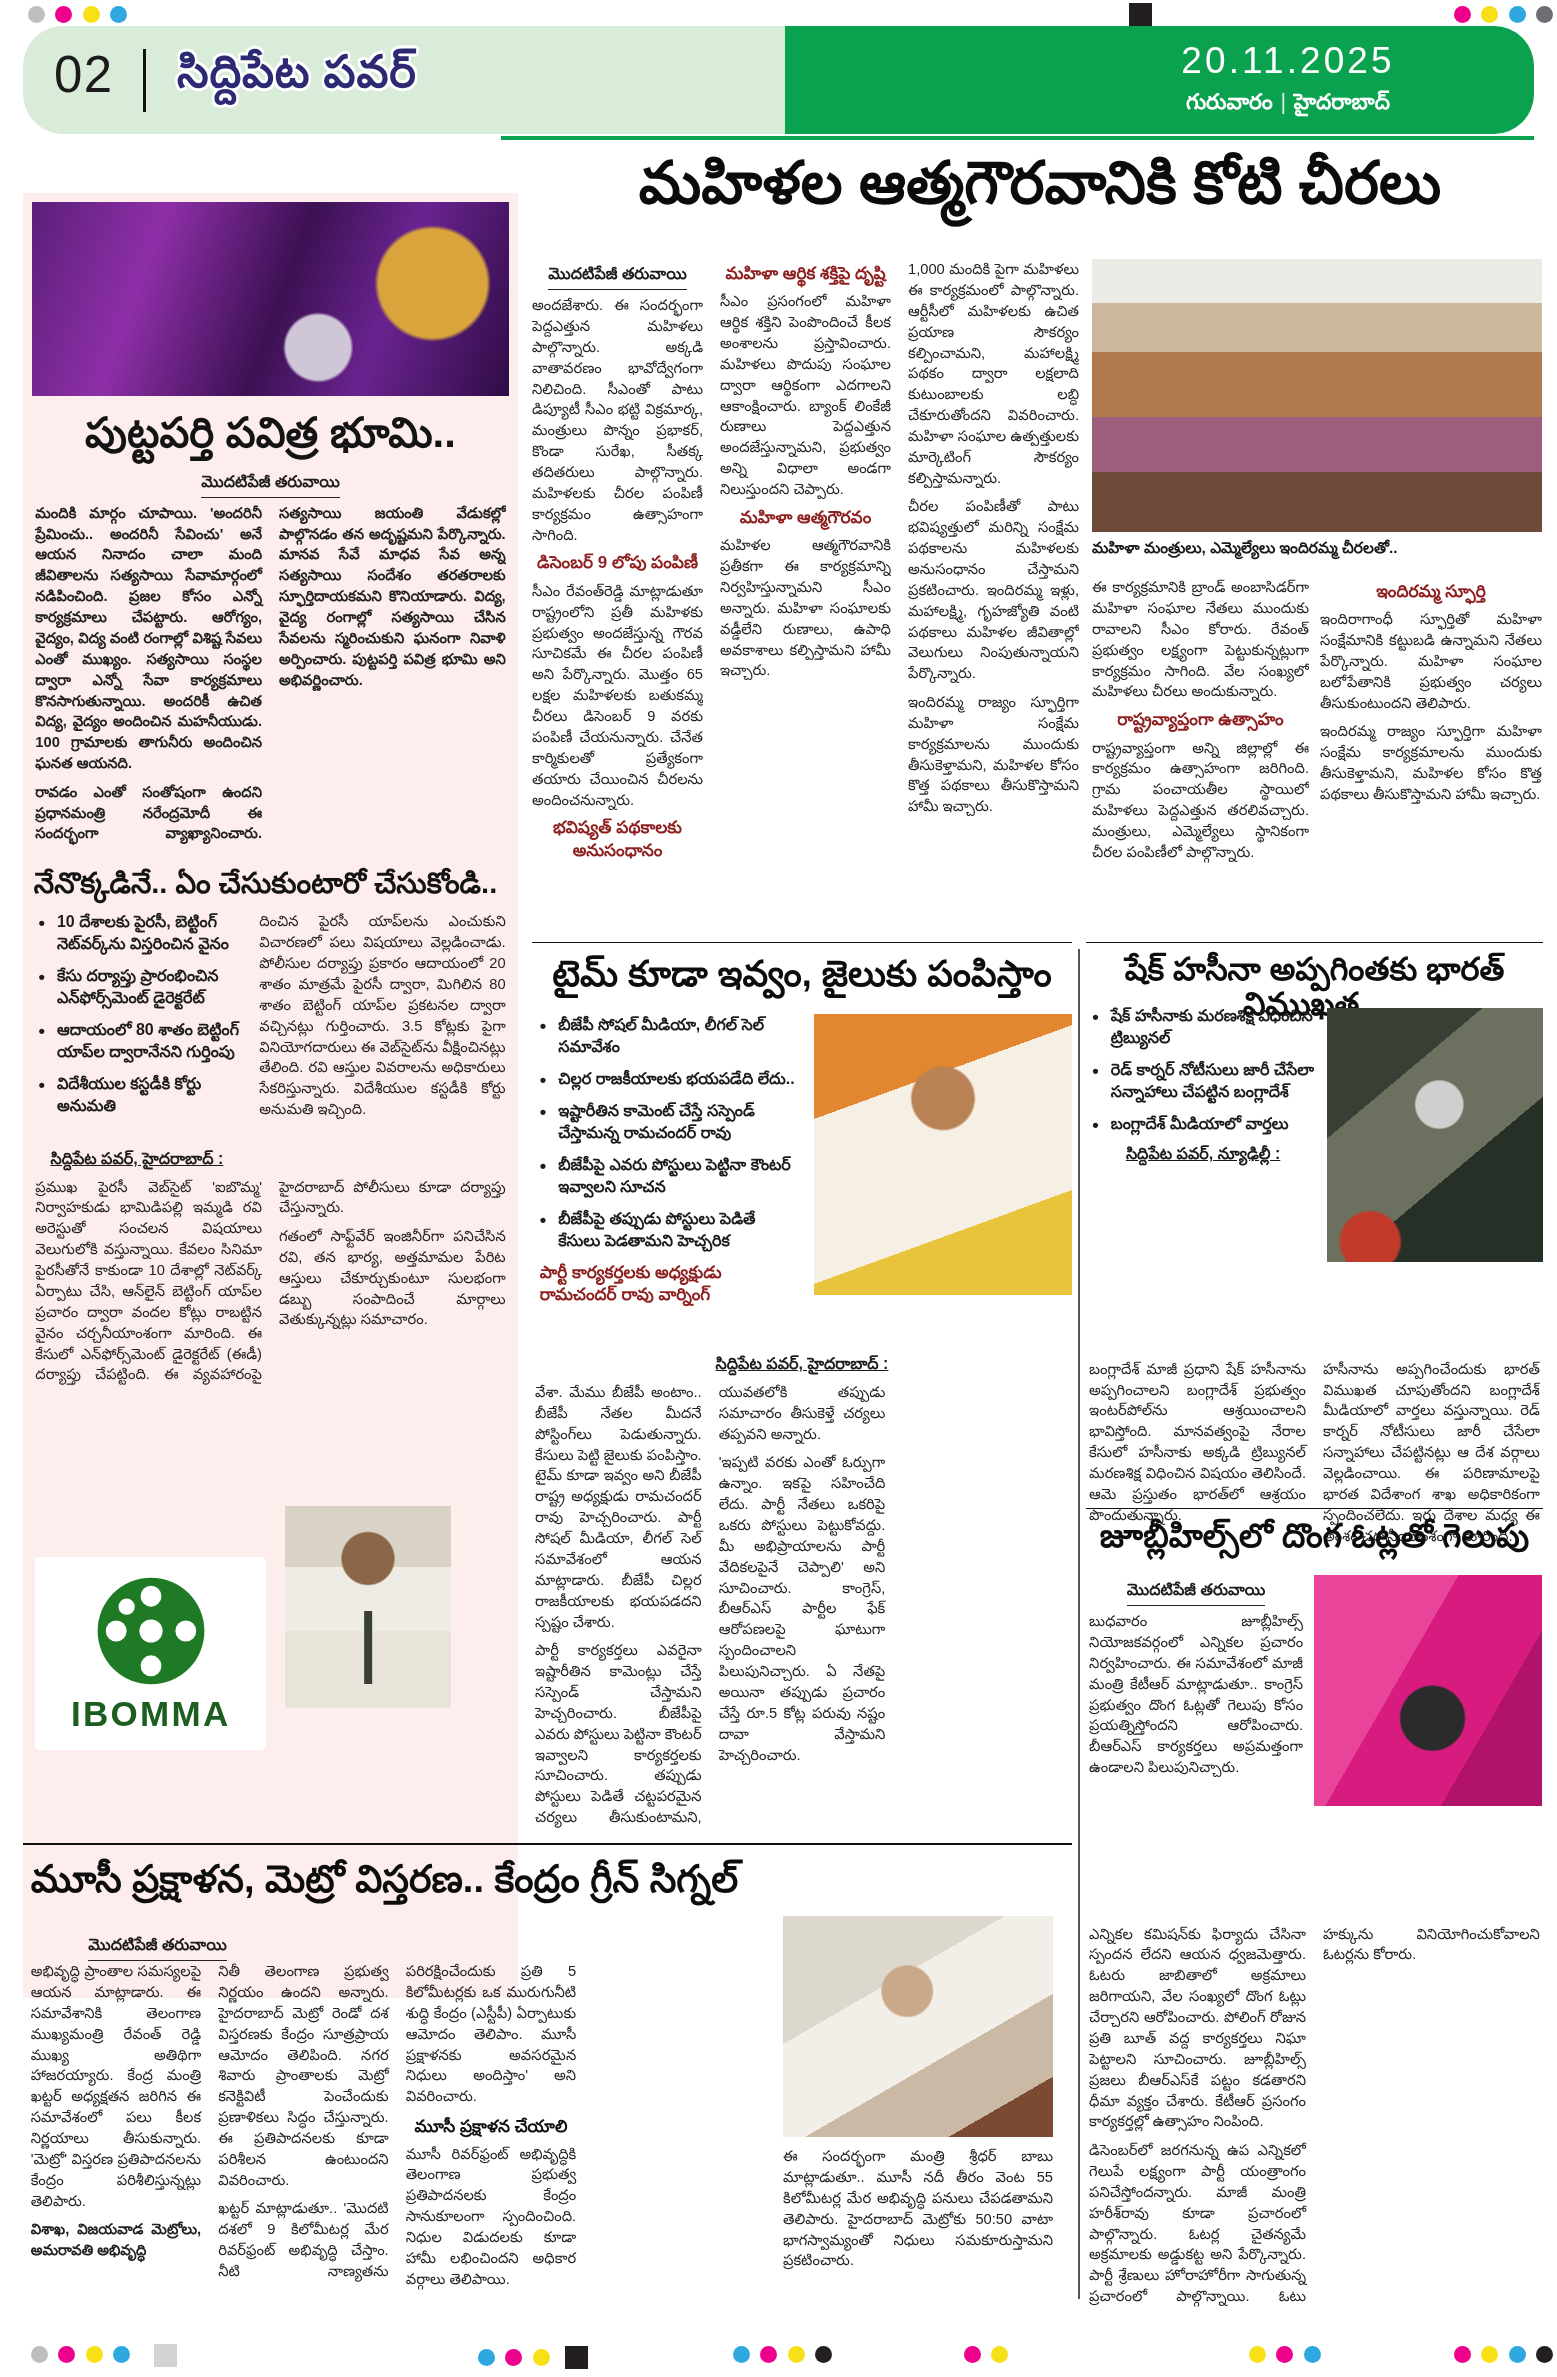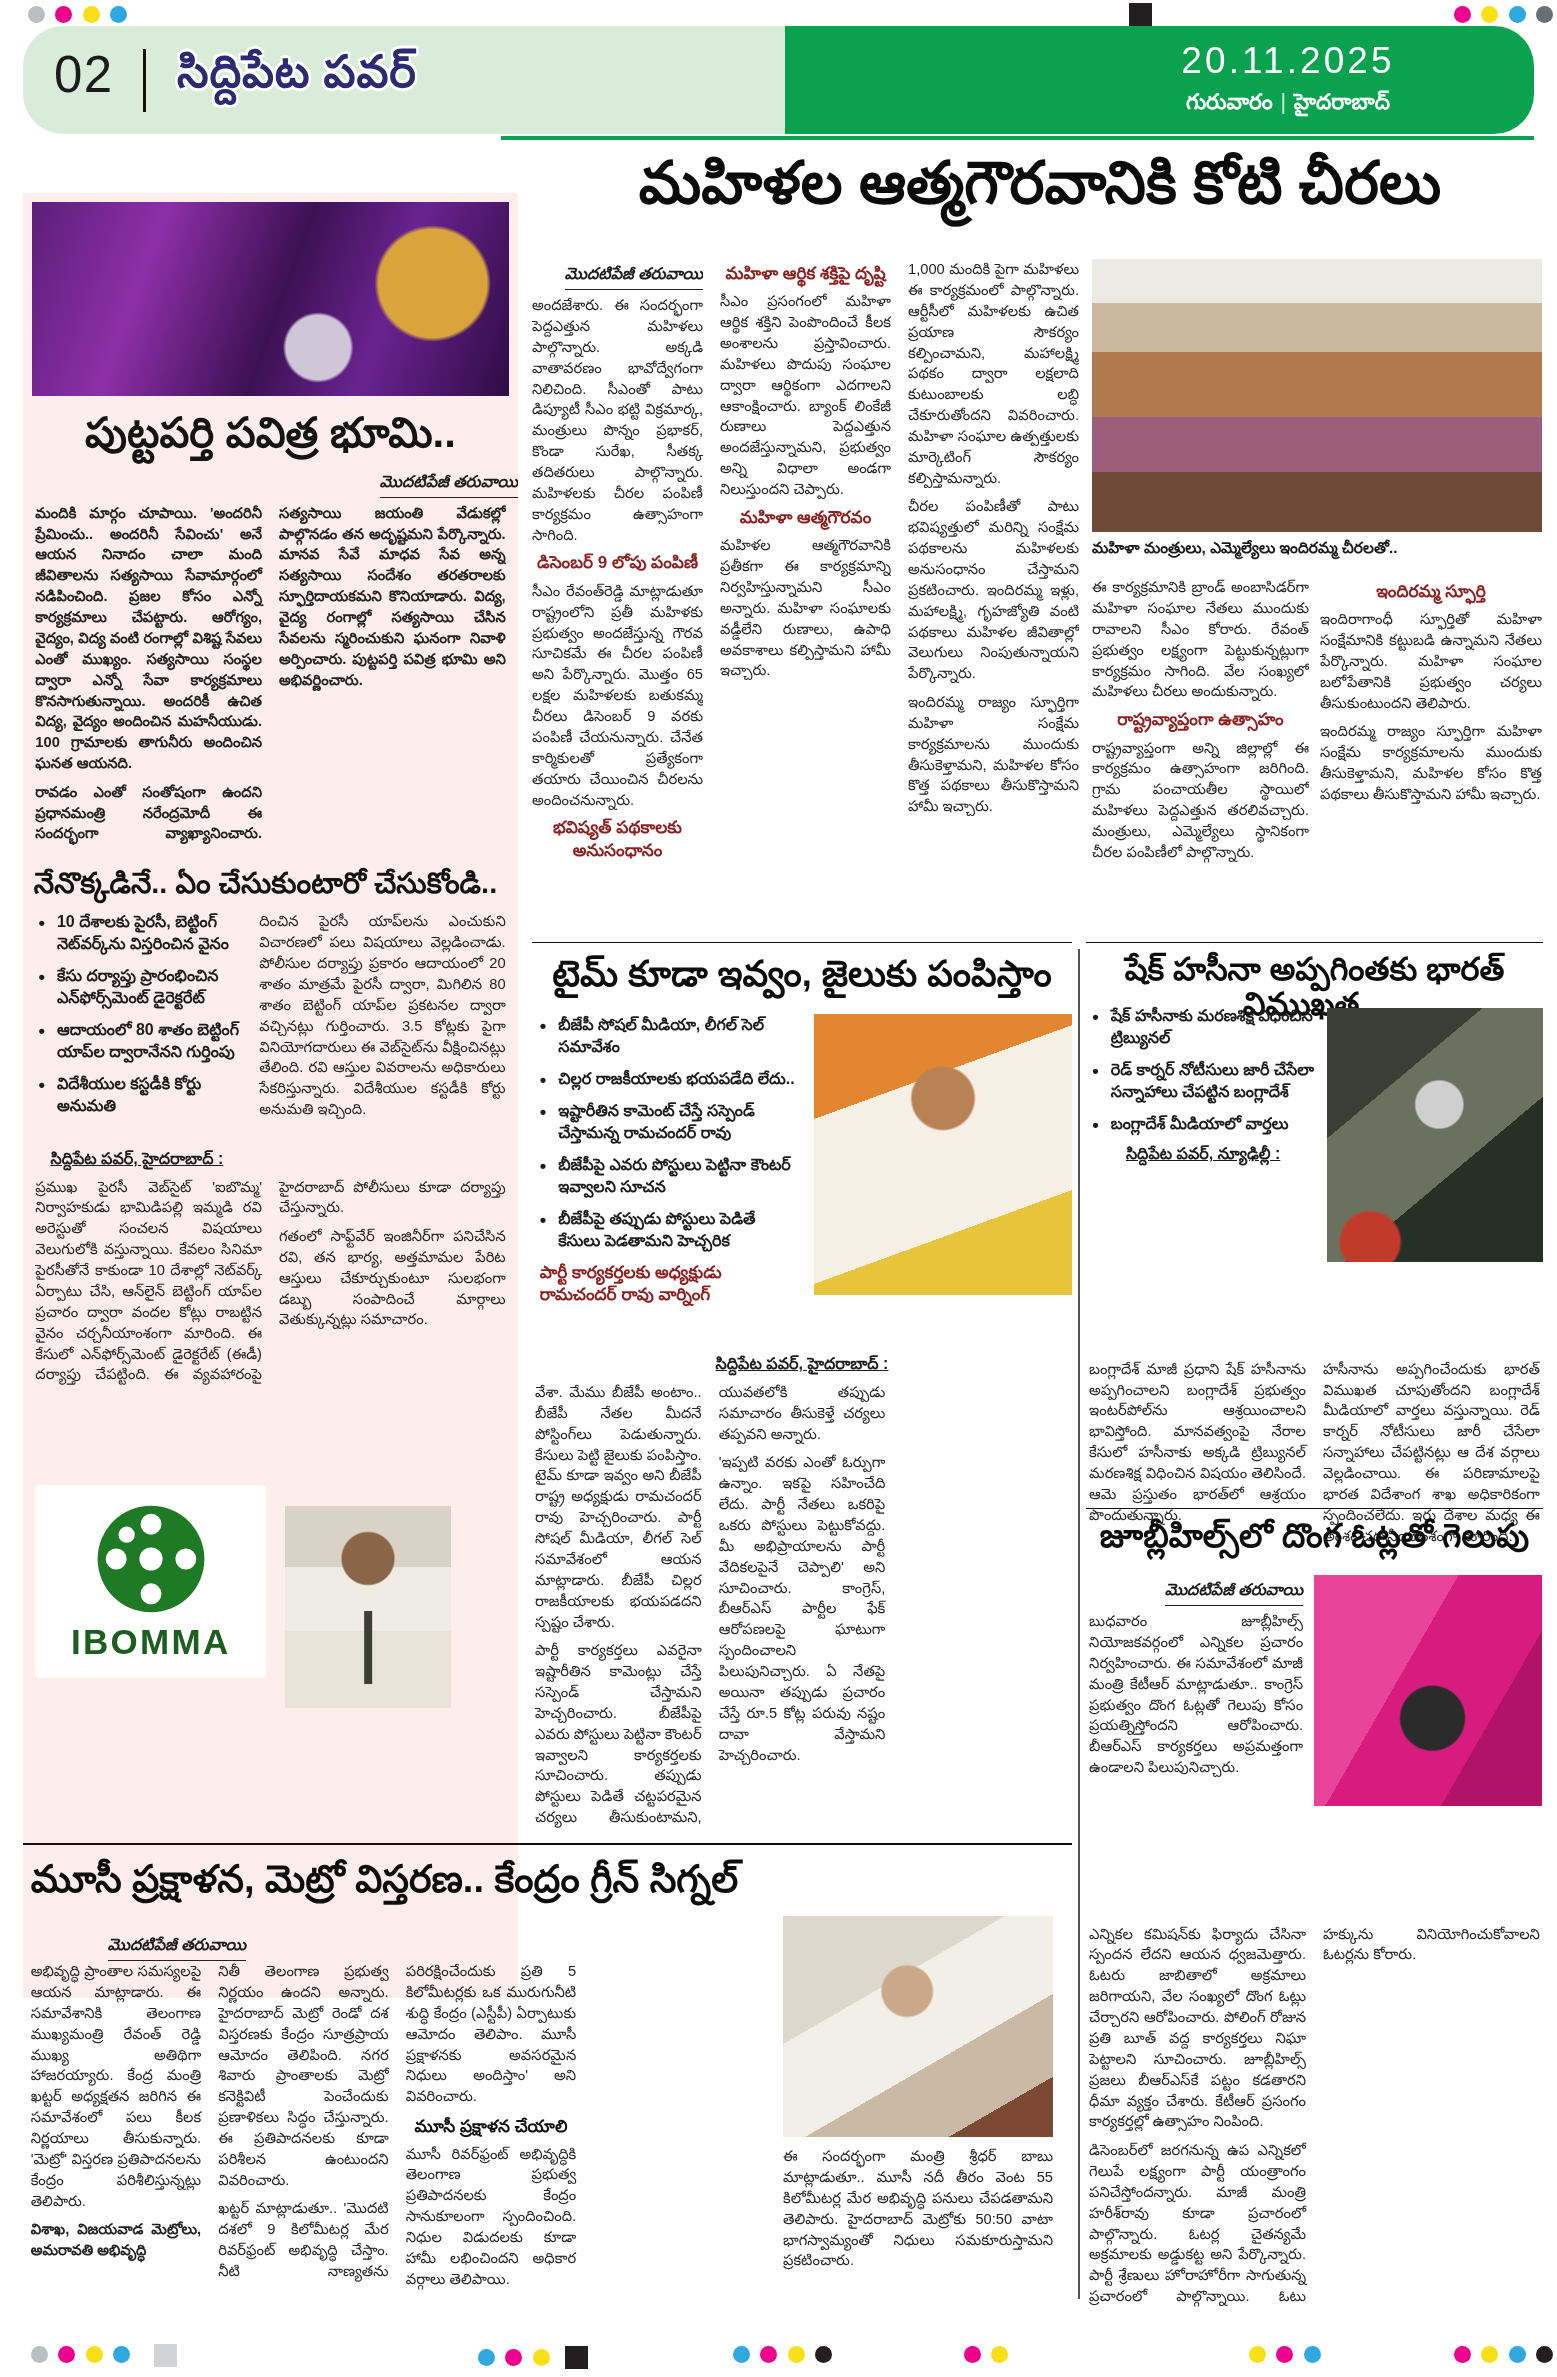--- a/index.html
+++ b/index.html
@@ -18,21 +18,21 @@
         text-shadow:-2.3px -2.3px 0 #fff,2.3px -2.3px 0 #fff,-2.3px 2.3px 0 #fff,2.3px 2.3px 0 #fff,0 3.1px 0 #fff,0 -3.1px 0 #fff;}
   .hdr-date{position:absolute;left:1026px;top:14px;width:478px;text-align:center;color:#fff;
             font-size:37px;font-weight:300;letter-spacing:3.1px;}
   .hdr-day{position:absolute;left:1026px;top:63px;width:478px;text-align:center;color:#fff;
            font-size:21.6px;font-weight:700;}
   .hdr-day .sep{font-weight:300;padding:0 7.7px;opacity:.85;}
   .hdr-rule{position:absolute;left:501px;top:136px;width:1033px;height:3.9px;background:#0aa24f;}
   
   .lead-hl{position:absolute;left:537px;top:153px;width:1006px;text-align:center;
            font-size:59px;font-weight:800;color:#0b0b0b;line-height:1.05;}
-  .byline{text-align:right;margin:6.2px 0 4.6px;font-style:italic;}
+  .byline{text-align:center;margin:6.2px 0 4.6px;}
   .byline b{display:inline-block;font-size:16px;border-bottom:1.5px solid #222;padding-bottom:2.3px;}
   .dateline{text-align:center;font-weight:700;font-size:16px;margin:7.7px 0 4.6px;}
   .dateline u{text-decoration:underline;}
   .body{font-size:14.7px;line-height:1.42;text-align:justify;color:#222;}
   .body p{margin:0 0 7.7px;}
   .subhead-red{color:#8e1f1f;font-weight:800;font-size:17px;text-align:center;margin:4.6px 0;}
   .subhead-blk{color:#111;font-weight:800;font-size:17px;text-align:center;margin:4.6px 0;}
   .cols2{column-count:2;column-gap:17px;column-fill:auto;overflow:hidden;}
   .cols3{column-count:3;column-gap:17px;column-fill:auto;overflow:hidden;}
   .cols4{column-count:4;column-gap:17px;column-fill:auto;overflow:hidden;}
@@ -48,21 +48,21 @@
   
   .pinkcol{position:absolute;left:23px;top:193px;width:495px;height:1805px;background:#fdeded;overflow:hidden;}
   .pink-h1{text-align:center;font-size:42px;font-weight:800;color:#141414;margin:12.3px 4.6px 0;}
   .pink-h2{text-align:left;font-size:29px;font-weight:800;color:#141414;margin:14px 10.8px 0;line-height:1.2;}
   .art-time{position:absolute;left:532px;top:942px;width:540px;height:885px;border-top:1.5px solid #111;}
   .art-hasina{position:absolute;left:1086px;top:942px;width:457px;height:564px;border-top:1.5px solid #111;}
   .art-jub{position:absolute;left:1086px;top:1508px;width:457px;height:794px;border-top:1.5px solid #111;}
   .art-musi{position:absolute;left:23px;top:1843px;width:1049px;height:463px;border-top:2.3px solid #111;}
   .h2{font-weight:800;color:#0d0d0d;line-height:1.1;}
   
-  .ibcard{position:absolute;left:12.3px;top:1292px;width:231px;height:193px;background:#fff;border-radius:4.6px;
+  .ibcard{position:absolute;left:12.3px;top:1364px;width:231px;height:193px;background:#fff;border-radius:4.6px;
           display:flex;flex-direction:column;align-items:center;justify-content:center;}
   .ibtext{font-size:35px;font-weight:800;color:#1b5e20;letter-spacing:2.3px;margin-top:4.6px;}
 </style>
 </head>
 <body>
 
 <div class="page">
 
   <div class="marks" style="left:28px;top:6.2px;">
     <span class="dot" style="background:#bcbec0"></span>

